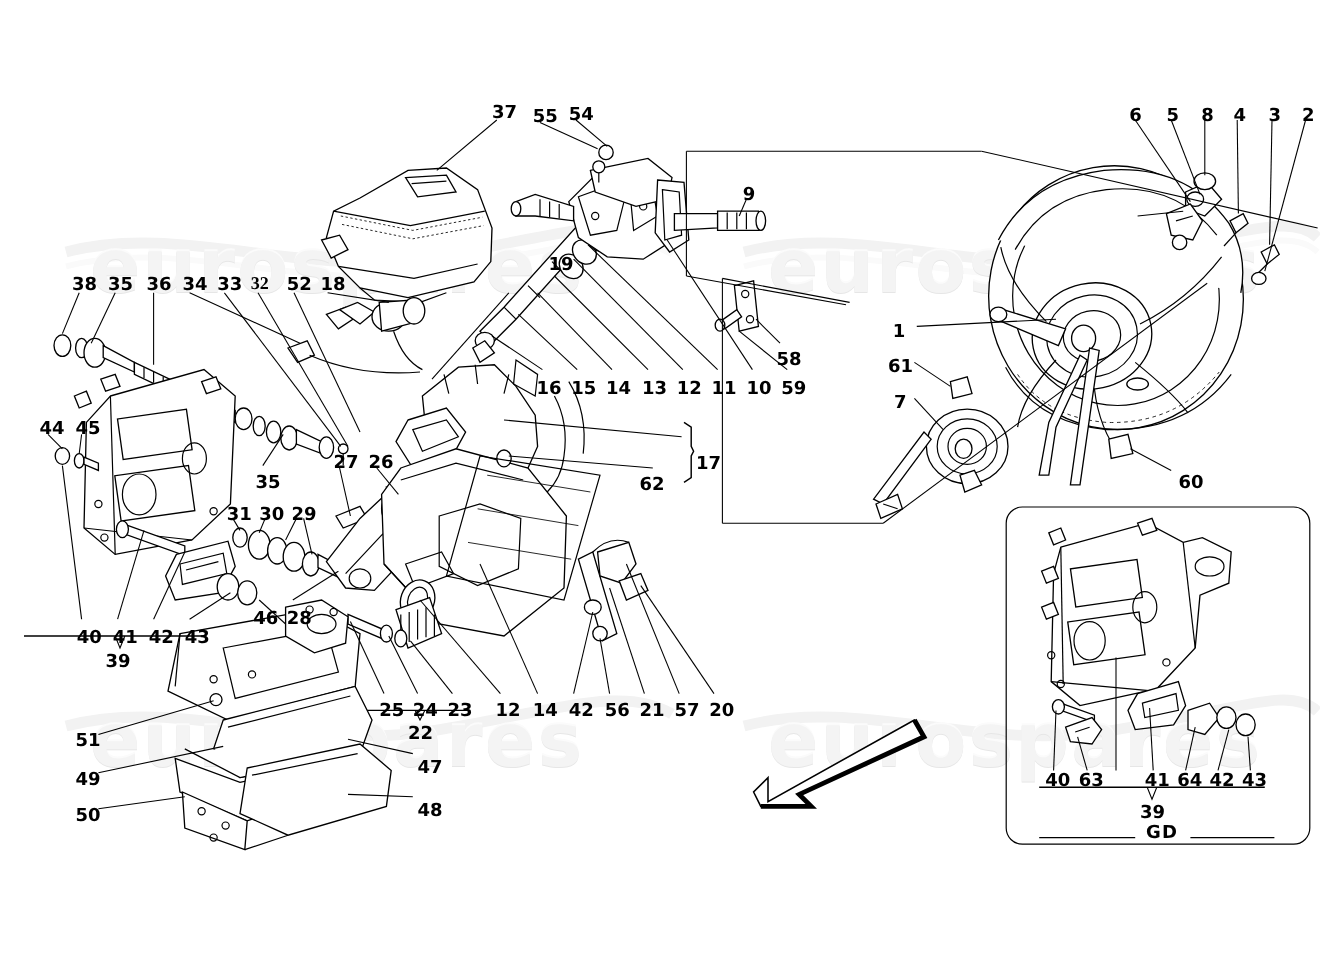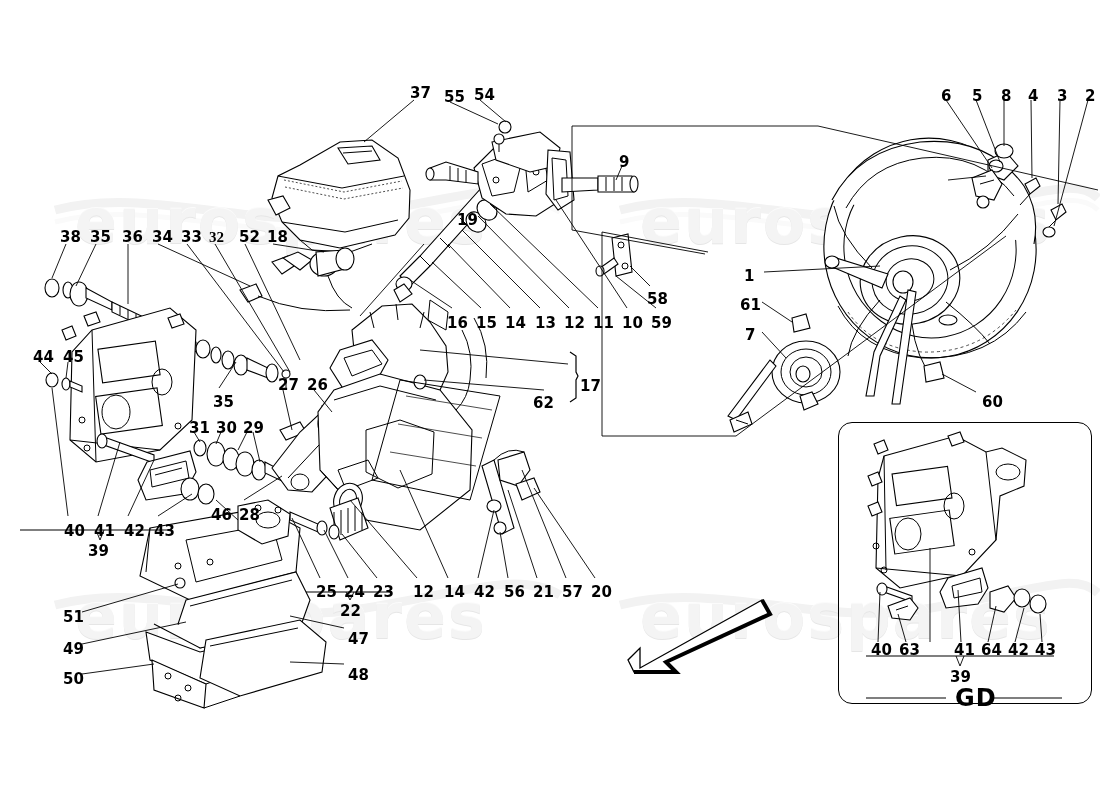--- a/index.html
+++ b/index.html
@@ -27,21 +27,21 @@
   .lbl{
     position:absolute;
     font-family:"DejaVu Sans", sans-serif;
     font-weight:bold;
     font-size:15px;
     color:#000;
     line-height:1;
     white-space:nowrap;
     user-select:none;
   }
-  .lbl.big{font-size:24px;letter-spacing:1px;}
+  .lbl.big{font-size:15px;letter-spacing:1px;}
 
   
   svg.layer{position:absolute;left:0;top:0;width:1100px;height:800px;overflow:visible;}
   .ln-thin{stroke:#000;stroke-width:0.9;fill:none;}
   .ln-med{stroke:#000;stroke-width:1.2;fill:none;}
   .part{stroke:#000;stroke-width:1.1;fill:#ffffff;}
   .part-nf{stroke:#000;stroke-width:1;fill:none;}
   .hair{stroke:#000;stroke-width:0.7;fill:none;}
 
   .inset-box{

